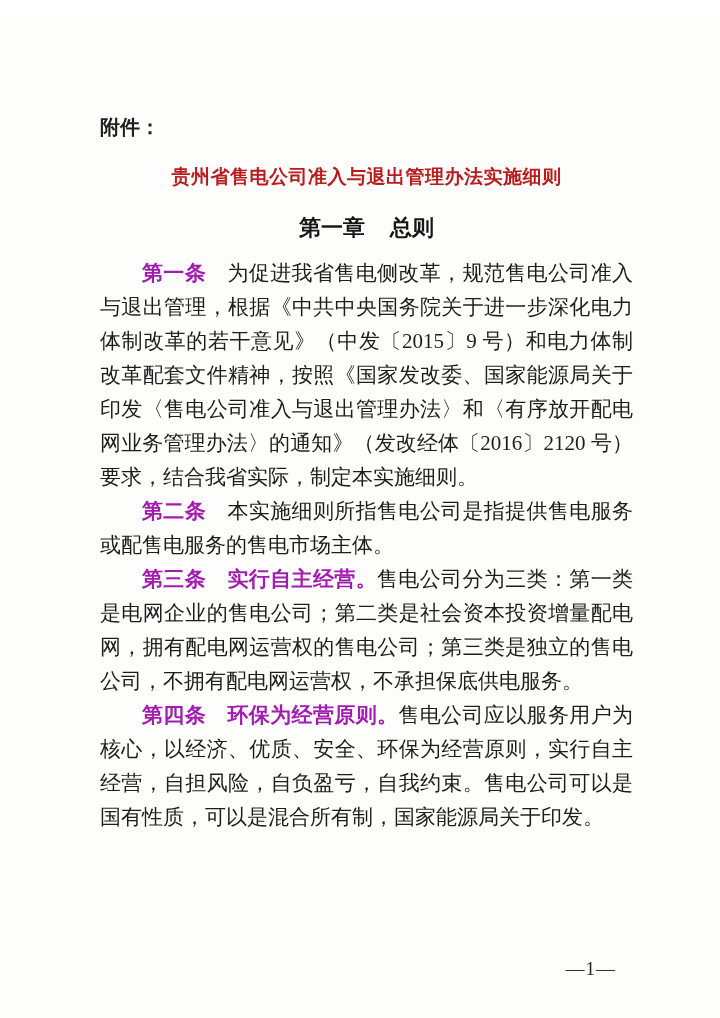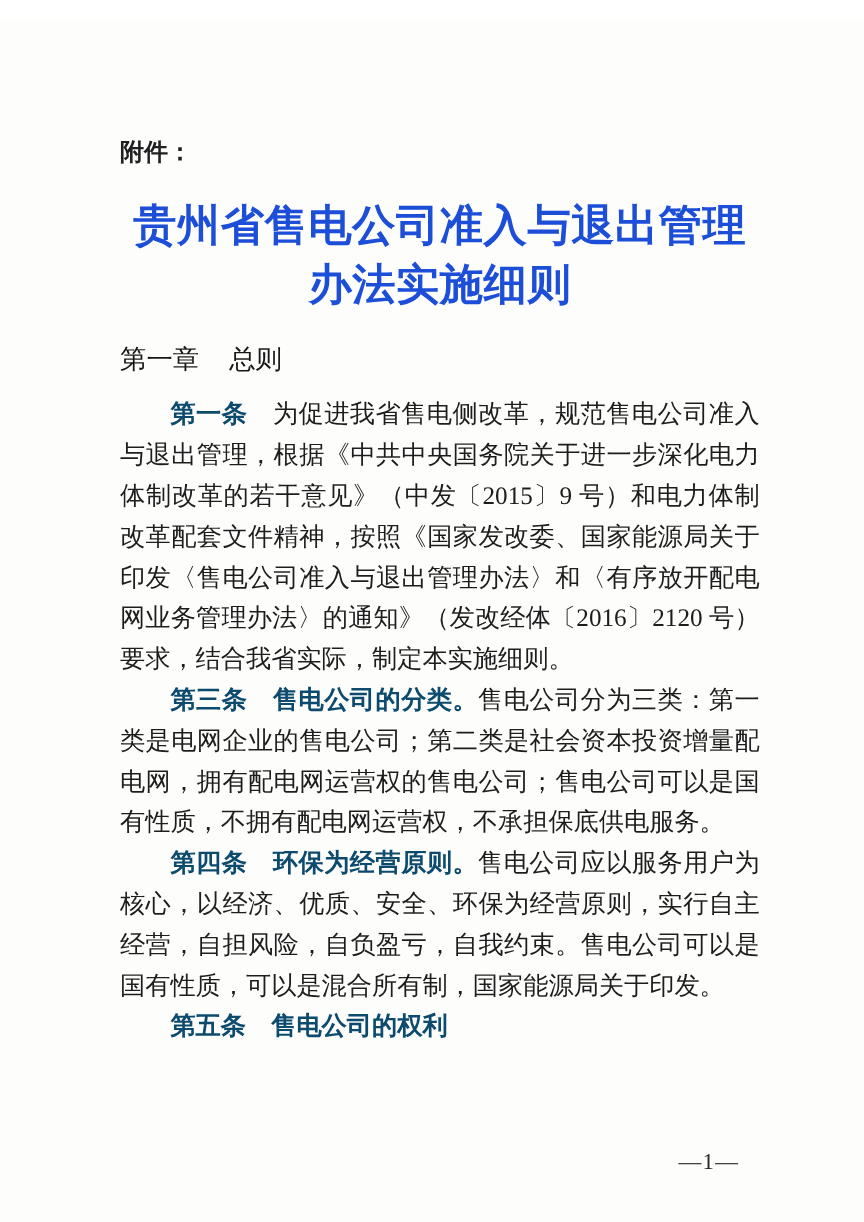--- a/index.html
+++ b/index.html
@@ -21,52 +21,52 @@
   }
   .attachment {
     font-family: "Liberation Sans", "DejaVu Sans", sans-serif;
     font-weight: 600;
     font-size: 20px;
     line-height: 26px;
     color: #202020;
   }
   .doc-title {
     margin: 24px 0 0 0;
-    font-size: 36px;
+    font-size: 19px;
     font-weight: 700;
     letter-spacing: 0.5px;
     text-align: center;
-    color: #1d4ed8;
+    color: #b91c1c;
     font-family: "Liberation Serif", "DejaVu Serif", serif;
   }
   .chapter {
     margin: 23px 0 0 0;
     font-size: 22px;
-    font-weight: 400;
-    text-align: left;
+    font-weight: 700;
+    text-align: center;
     color: #161616;
     font-family: "Liberation Sans", "DejaVu Sans", sans-serif;
   }
   .chapter .chapter-number {
     margin-right: 25px;
   }
   .doc-body {
     margin-top: 13px;
     font-size: 21px;
     line-height: 34px;
     text-align: justify;
     color: #1d1d1d;
   }
   .para {
     margin: 0;
     text-indent: 2em;
   }
   .lead {
     font-weight: 700;
-    color: #0c4a6e;
+    color: #a21caf;
   }
   .page-number {
     position: absolute;
     top: 942px;
     right: 104px;
     font-size: 19px;
     letter-spacing: 1px;
     color: #2a2a2a;
   }
 </style>
@@ -80,25 +80,25 @@
   <h1 class="doc-title">贵州省售电公司准入与退出管理办法实施细则</h1>
 
   <h2 class="chapter">
     <span class="chapter-number">第一章</span><span>总则</span>
   </h2>
 
   <div class="doc-body">
 
     <p class="para"><span class="lead">第一条</span><span>　为促进我省售电侧改革，规范售电公司准入与退出管理，根据《中共中央国务院关于进一步深化电力体制改革的若干意见》（中发〔2015〕9 号）和电力体制改革配套文件精神，按照《国家发改委、国家能源局关于印发〈售电公司准入与退出管理办法〉和〈有序放开配电网业务管理办法〉的通知》（发改经体〔2016〕2120 号）要求，结合我省实际，制定本实施细则。</span></p>
 
+    <p class="para"><span class="lead">第二条</span><span>　本实施细则所指售电公司是指提供售电服务或配售电服务的售电市场主体。</span></p>
 
-    <p class="para"><span class="lead">第三条　售电公司的分类。</span><span>售电公司分为三类：第一类是电网企业的售电公司；第二类是社会资本投资增量配电网，拥有配电网运营权的售电公司；售电公司可以是国有性质，不拥有配电网运营权，不承担保底供电服务。</span></p>
+    <p class="para"><span class="lead">第三条　实行自主经营。</span><span>售电公司分为三类：第一类是电网企业的售电公司；第二类是社会资本投资增量配电网，拥有配电网运营权的售电公司；第三类是独立的售电公司，不拥有配电网运营权，不承担保底供电服务。</span></p>
 
     <p class="para"><span class="lead">第四条　环保为经营原则。</span><span>售电公司应以服务用户为核心，以经济、优质、安全、环保为经营原则，实行自主经营，自担风险，自负盈亏，自我约束。售电公司可以是国有性质，可以是混合所有制，国家能源局关于印发。</span></p>
 
-    <p class="para"><span class="lead">第五条　售电公司的权利</span><span></span></p>
 
 
   </div>
 
   <div class="page-number">—1—</div>
 
 </div>
 
 </body></html>

